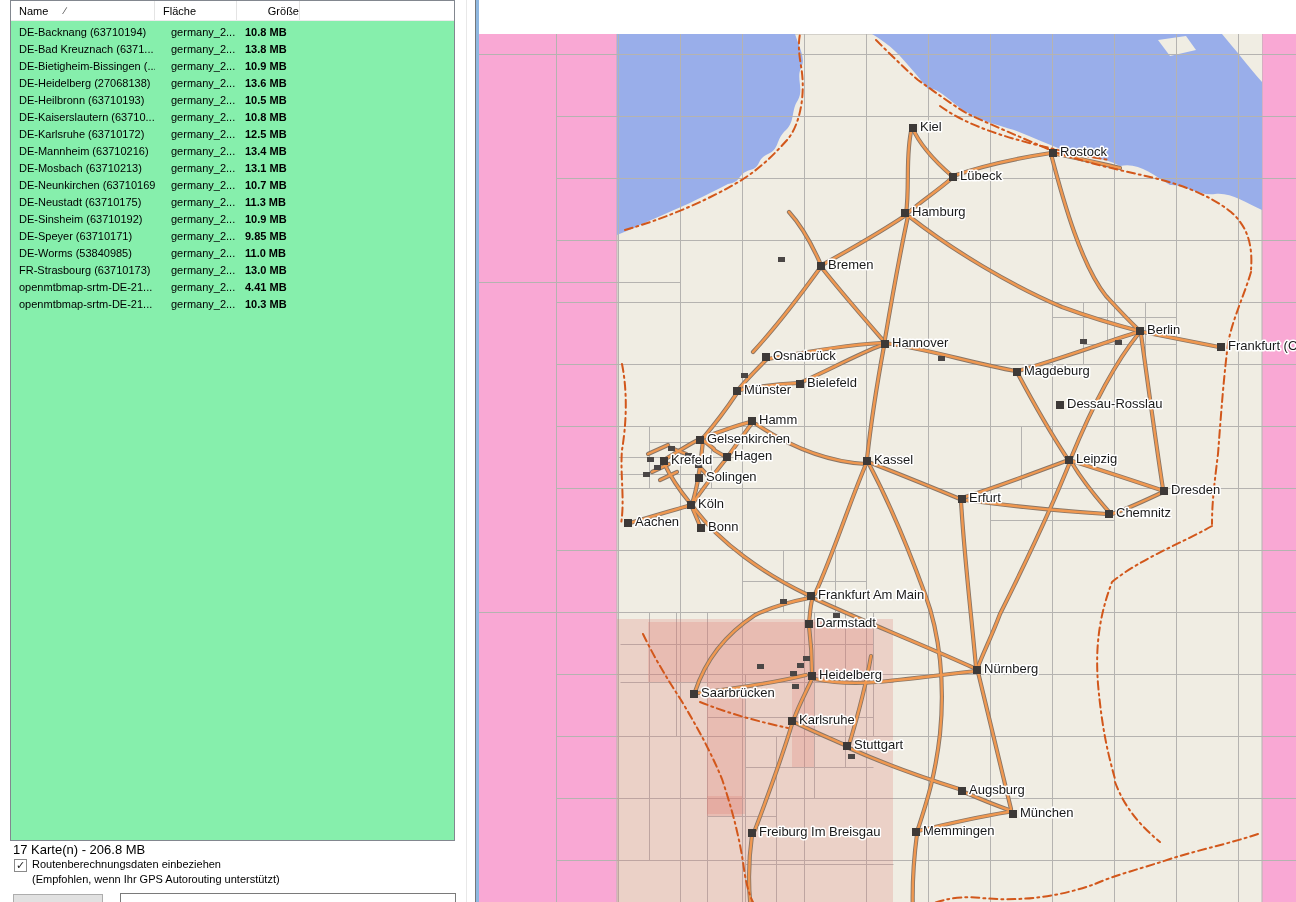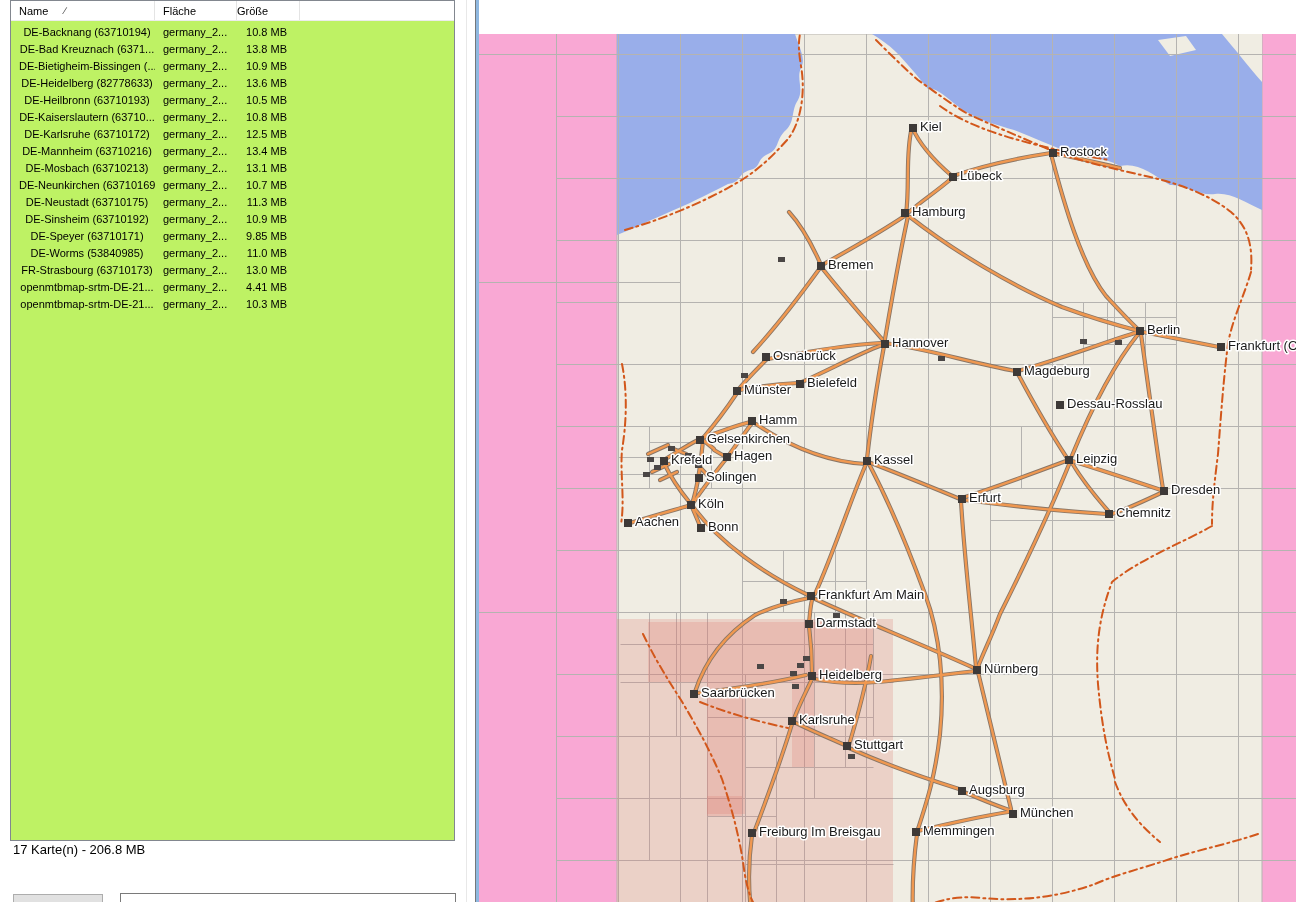--- a/index.html
+++ b/index.html
@@ -1,36 +1,36 @@
 <!DOCTYPE html>
 <html><head>
 <meta charset="utf-8">
 <style>
   html,body{margin:0;padding:0;background:#fff;}
   #screen{position:relative;width:1296px;height:902px;overflow:hidden;background:#fff;
           font-family:"Liberation Sans","DejaVu Sans",sans-serif;}
 
   
   #map-table{position:absolute;left:10px;top:0;width:445px;height:841px;
-             border:1px solid #82878f;background:#bef264;box-sizing:border-box;overflow:hidden;}
+             border:1px solid #82878f;background:#86efac;box-sizing:border-box;overflow:hidden;}
   .thead{display:flex;height:19px;background:#fff;border-bottom:1px solid #ececec;
          font-size:11px;color:#000;}
   .th{display:flex;align-items:center;padding:0 0 0 8px;border-right:1px solid #e4e4e4;
       box-sizing:border-box;height:19px;}
   .th.c-name{width:144px;}
   .th.c-area{width:82px;}
-  .th.c-size{width:63px;justify-content:flex-start;padding:0;}
+  .th.c-size{width:63px;justify-content:flex-end;padding:0;}
   .th.c-fill{flex:1;border-right:none;}
   .sortglyph{margin-left:16px;font-size:10px;color:#444;}
   .tbody{padding-top:3px;}
   .row{display:flex;height:17px;line-height:17px;font-size:11px;color:#000;}
   .cell{box-sizing:border-box;white-space:nowrap;overflow:hidden;}
-  .cell.name{width:144px;padding-left:8px;text-align:center;}
-  .cell.flaeche{width:82px;padding-left:8px;}
-  .cell.groesse{width:63px;text-align:right;padding-right:13px;}
+  .cell.name{width:144px;padding-left:8px;}
+  .cell.flaeche{width:82px;padding-left:8px;margin-left:8px;}
+  .cell.groesse{width:63px;padding-right:13px;font-weight:bold;}
 
   
   #summary{position:absolute;left:13px;top:842px;font-size:13px;color:#000;}
   #routing{position:absolute;left:14px;top:858px;font-size:11px;color:#000;}
   #routing .cbrow{display:flex;align-items:flex-start;}
   .checkbox{width:13px;height:13px;border:1px solid #8a8a8a;background:#fff;box-sizing:border-box;
             margin-right:5px;margin-top:1px;font-size:11px;line-height:11px;text-align:center;color:#222;}
   .checkbox.checked::after{content:"✓";}
   .cb-hint{margin-left:18px;margin-top:1px;}
   #bottom-button{position:absolute;left:13px;top:894px;width:90px;height:26px;
@@ -78,21 +78,21 @@
           <div class="cell name">DE-Bad Kreuznach (6371...</div>
           <div class="cell flaeche">germany_2...</div>
           <div class="cell groesse">13.8 MB</div>
         </div>
         <div class="row">
           <div class="cell name">DE-Bietigheim-Bissingen (...</div>
           <div class="cell flaeche">germany_2...</div>
           <div class="cell groesse">10.9 MB</div>
         </div>
         <div class="row">
-          <div class="cell name">DE-Heidelberg (82778633)</div>
+          <div class="cell name">DE-Heidelberg (27068138)</div>
           <div class="cell flaeche">germany_2...</div>
           <div class="cell groesse">13.6 MB</div>
         </div>
         <div class="row">
           <div class="cell name">DE-Heilbronn (63710193)</div>
           <div class="cell flaeche">germany_2...</div>
           <div class="cell groesse">10.5 MB</div>
         </div>
         <div class="row">
           <div class="cell name">DE-Kaiserslautern (63710...</div>
@@ -151,20 +151,27 @@
         </div>
         <div class="row">
           <div class="cell name">openmtbmap-srtm-DE-21...</div>
           <div class="cell flaeche">germany_2...</div>
           <div class="cell groesse">10.3 MB</div>
         </div>
       </div>
   </div>
 
   <div id="summary">17 Karte(n) - 206.8 MB</div>
+  <div id="routing">
+    <div class="cbrow">
+      <span class="checkbox checked"></span>
+      <span>Routenberechnungsdaten einbeziehen</span>
+    </div>
+    <div class="cb-hint">(Empfohlen, wenn Ihr GPS Autorouting unterstützt)</div>
+  </div>
   <div id="bottom-button"></div>
   <div id="bottom-field"></div>
 
   <div class="sep-light"></div>
   <div class="sep-dark"></div>
   <div class="sep-blue"></div>
 
   <div id="map-panel">
     <svg id="map-svg" width="817" height="902" viewBox="479 0 817 902" xmlns="http://www.w3.org/2000/svg">
 

